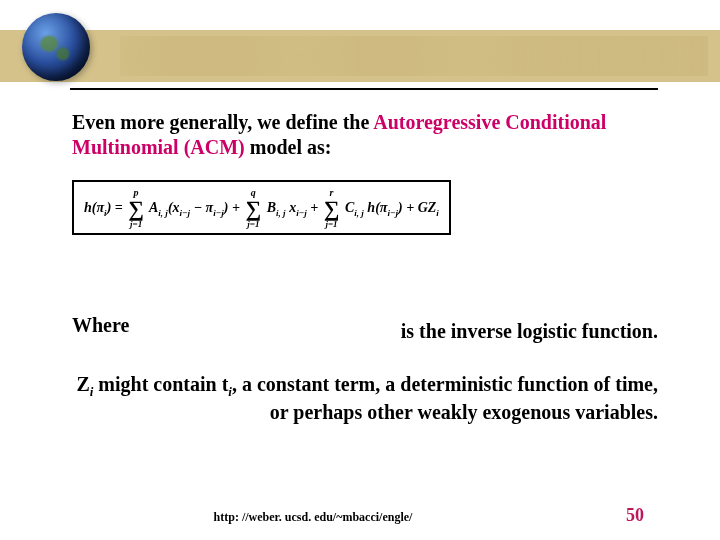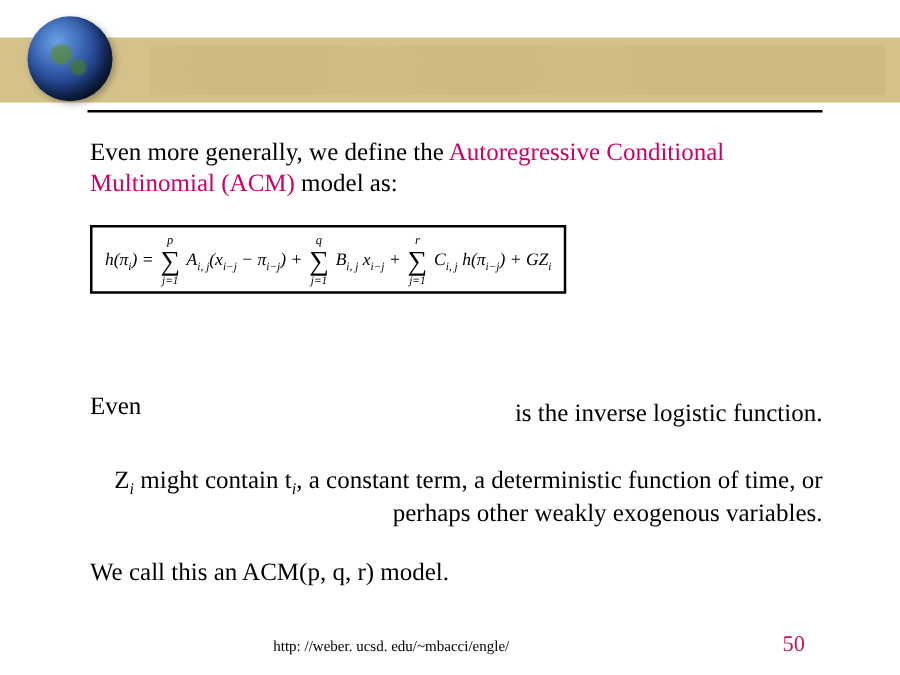--- a/index.html
+++ b/index.html
@@ -1,17 +1,17 @@
 <!DOCTYPE html>
 <html><head>
 <meta charset="utf-8">
 <style>
   * { margin: 0; padding: 0; box-sizing: border-box; }
   html, body { width: 720px; height: 540px; font-family: "Times New Roman", serif; background: #fff; }
-  .slide { width: 720px; height: 540px; position: relative; }
+  .slide { width: 720px; height: 540px; position: relative; font-weight: bold; }
   .header-band {
     position: absolute; top: 30px; left: 0; right: 0; height: 52px;
     background: #d5c28a;
   }
   .header-band .map-strip {
     position: absolute; left: 120px; right: 12px; top: 6px; bottom: 6px;
     background:
       radial-gradient(circle at 15% 50%, rgba(200,180,120,.9) 8%, transparent 30%),
       radial-gradient(circle at 45% 45%, rgba(200,180,120,.9) 10%, transparent 35%),
       radial-gradient(circle at 75% 55%, rgba(200,180,120,.9) 9%, transparent 32%),
@@ -106,29 +106,28 @@
           <span class="lim-top">r</span>
           <span class="sigma">∑</span>
           <span class="lim-bot">j=1</span>
         </span>
         <span>C<span class="sub">i, j</span> h(π<span class="sub">i−j</span>)</span>
         <span> + GZ<span class="sub">i</span></span>
       </span>
     </div>
 
     <div class="where-row">
-      <span class="lhs">Even</span>
+      <span class="lhs">Where</span>
       <span class="rhs">is the inverse logistic function.</span>
     </div>
 
     <p class="para">
       <span>Z</span><span class="sub">i</span><span> might contain t</span><span class="sub">i</span><span>, a constant term, a deterministic function of time, or perhaps other weakly exogenous variables.</span>
     </p>
 
-    <p class="call">We call this an ACM(p, q, r) model.</p>
 
   </div>
 
   <div class="footer">
     <span class="url">http: //weber. ucsd. edu/~mbacci/engle/</span>
     <span class="pageno">50</span>
   </div>
 
 </div>
 

